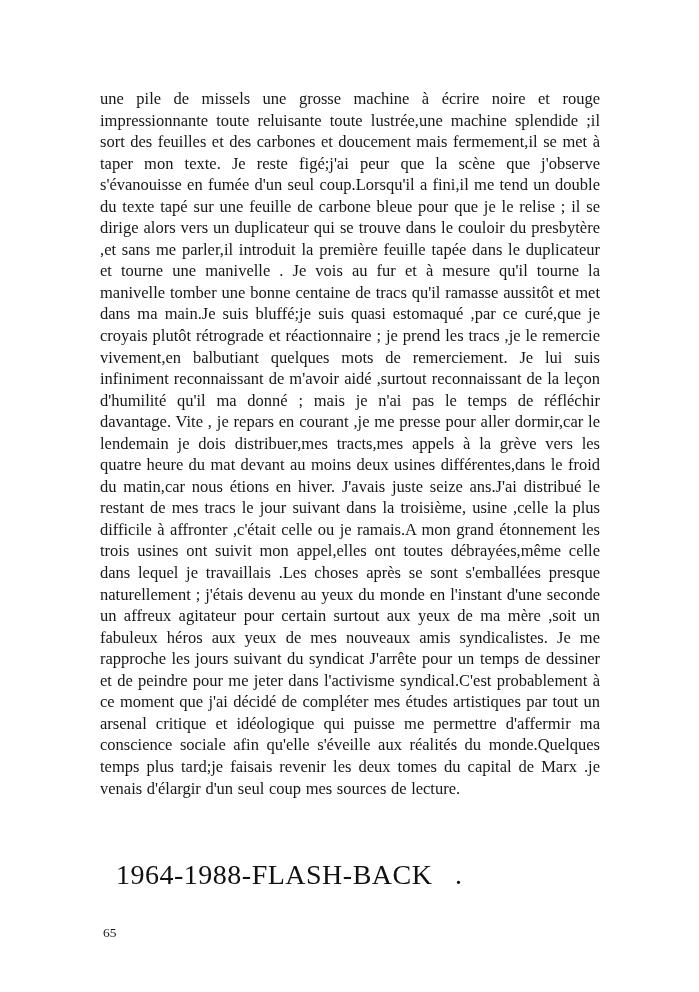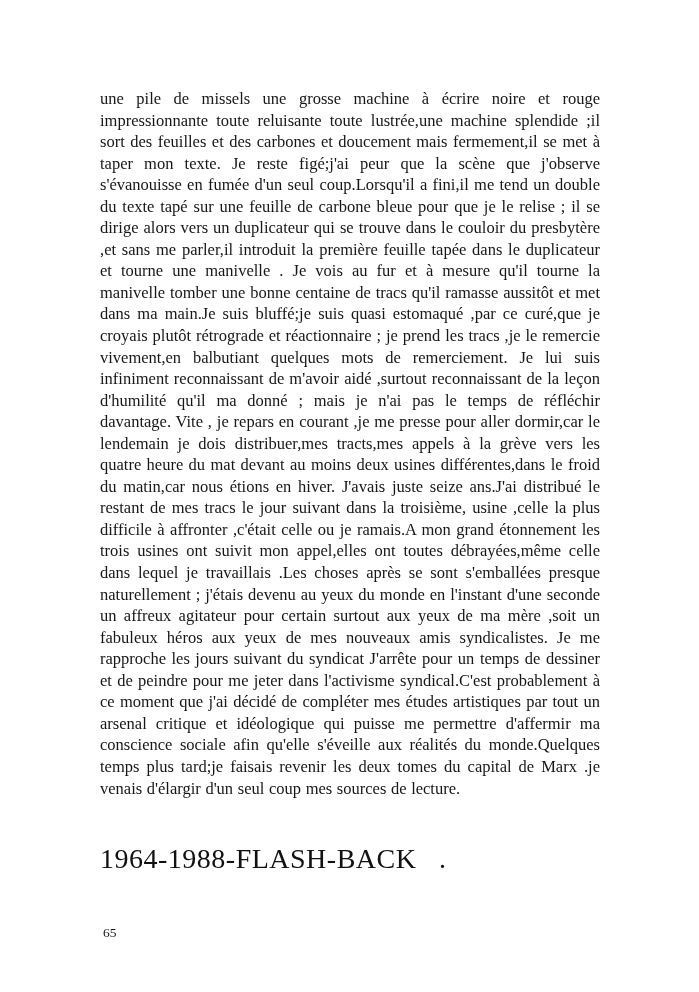--- a/index.html
+++ b/index.html
@@ -24,21 +24,21 @@
     font-size: 16.5px;
     line-height: 21.55px;
     text-align: justify;
     word-spacing: 0.5px;
     font-family: Liberation Serif, serif;
   }
   .section-heading {
     position: absolute;
     left: 100px;
     top: 843px;
-    margin: 0;
+    margin: 16px;
     font-size: 28px;
     font-weight: normal;
     letter-spacing: 0.5px;
     white-space: pre;
     color: #111111;
   }
   .page-number {
     position: absolute;
     left: 103px;
     top: 925px;

